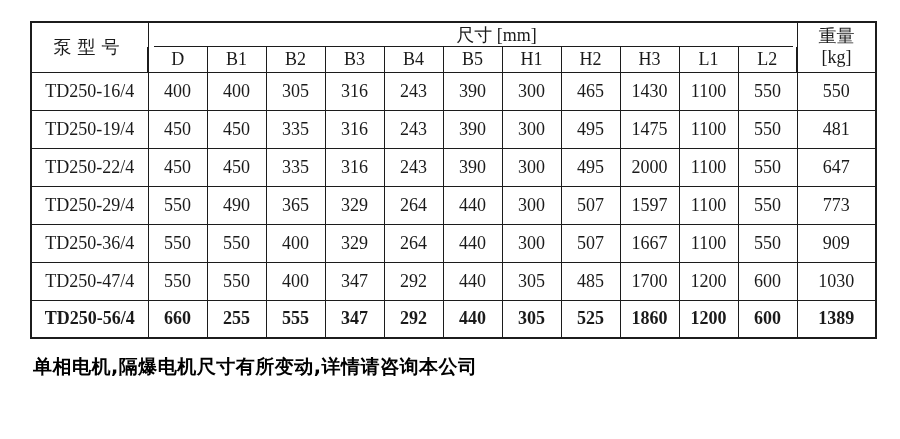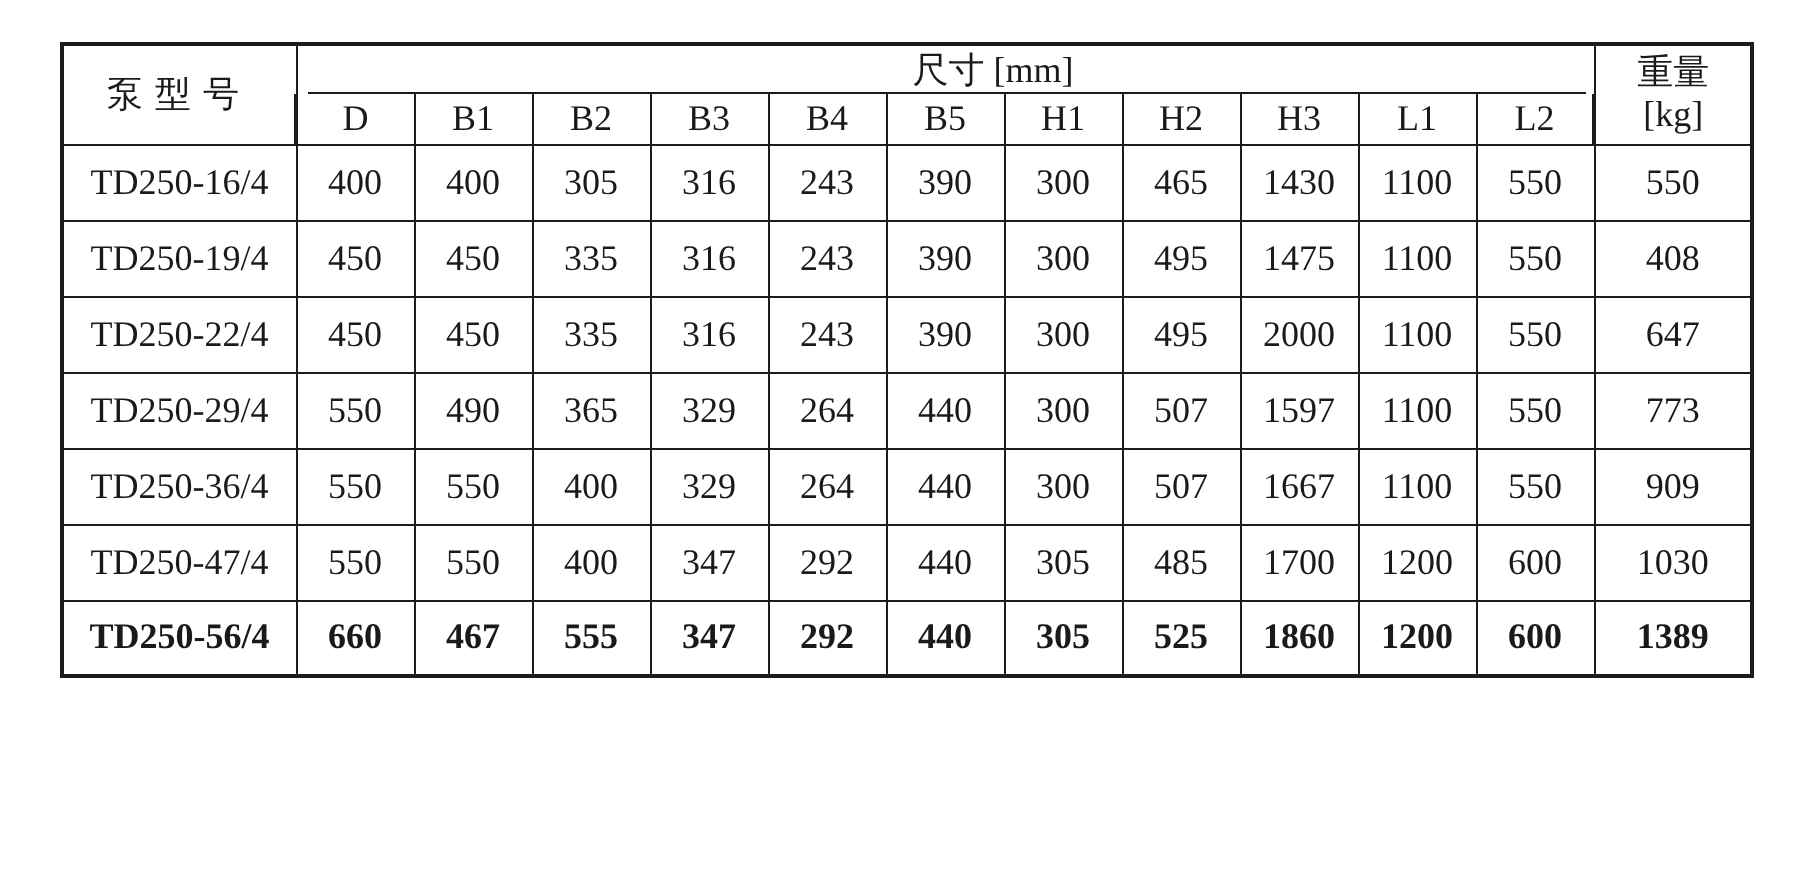--- a/index.html
+++ b/index.html
@@ -136,21 +136,21 @@
           <td>450</td>
           <td>335</td>
           <td>316</td>
           <td>243</td>
           <td>390</td>
           <td>300</td>
           <td>495</td>
           <td>1475</td>
           <td>1100</td>
           <td>550</td>
-          <td class="weight-cell">408</td>
+          <td class="weight-cell">481</td>
   </tr>
         <tr>
     <td class="model-cell">TD250-22/4</td>
     <td>450</td>
           <td>450</td>
           <td>335</td>
           <td>316</td>
           <td>243</td>
           <td>390</td>
           <td>300</td>
@@ -201,29 +201,30 @@
           <td>305</td>
           <td>485</td>
           <td>1700</td>
           <td>1200</td>
           <td>600</td>
           <td class="weight-cell">1030</td>
   </tr>
         <tr>
     <td class="model-cell">TD250-56/4</td>
     <td>660</td>
-          <td>467</td>
+          <td>255</td>
           <td>555</td>
           <td>347</td>
           <td>292</td>
           <td>440</td>
           <td>305</td>
           <td>525</td>
           <td>1860</td>
           <td>1200</td>
           <td>600</td>
           <td class="weight-cell">1389</td>
   </tr>
       </tbody>
   </table>
 
+  <p class="footnote">单相电机,隔爆电机尺寸有所变动,详情请咨询本公司</p>
 
 </div>
 
 </body></html>

